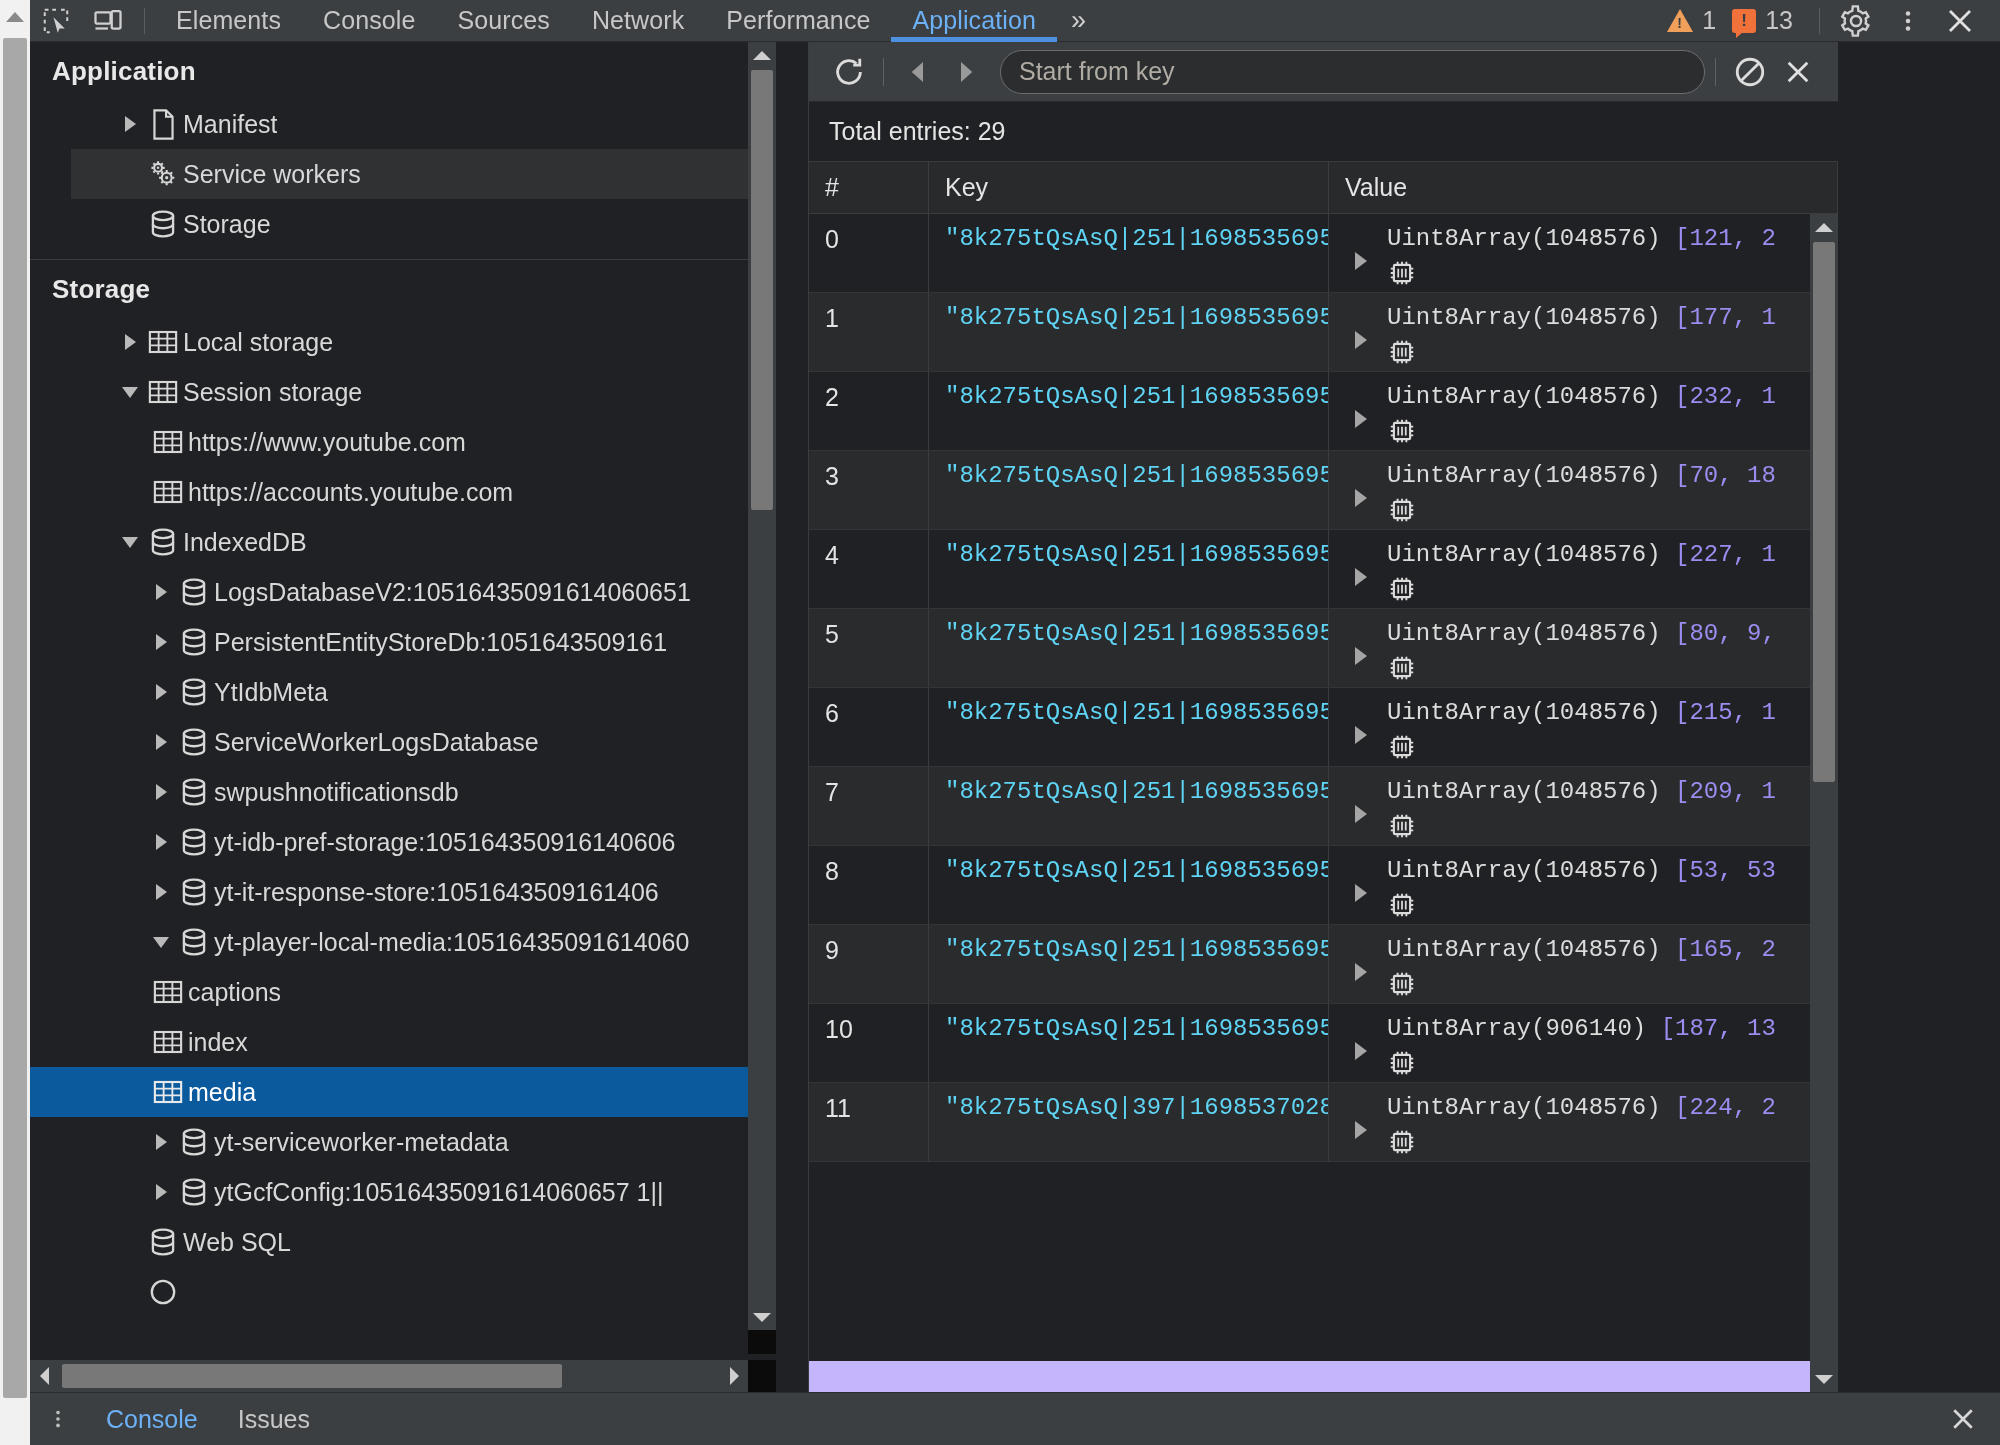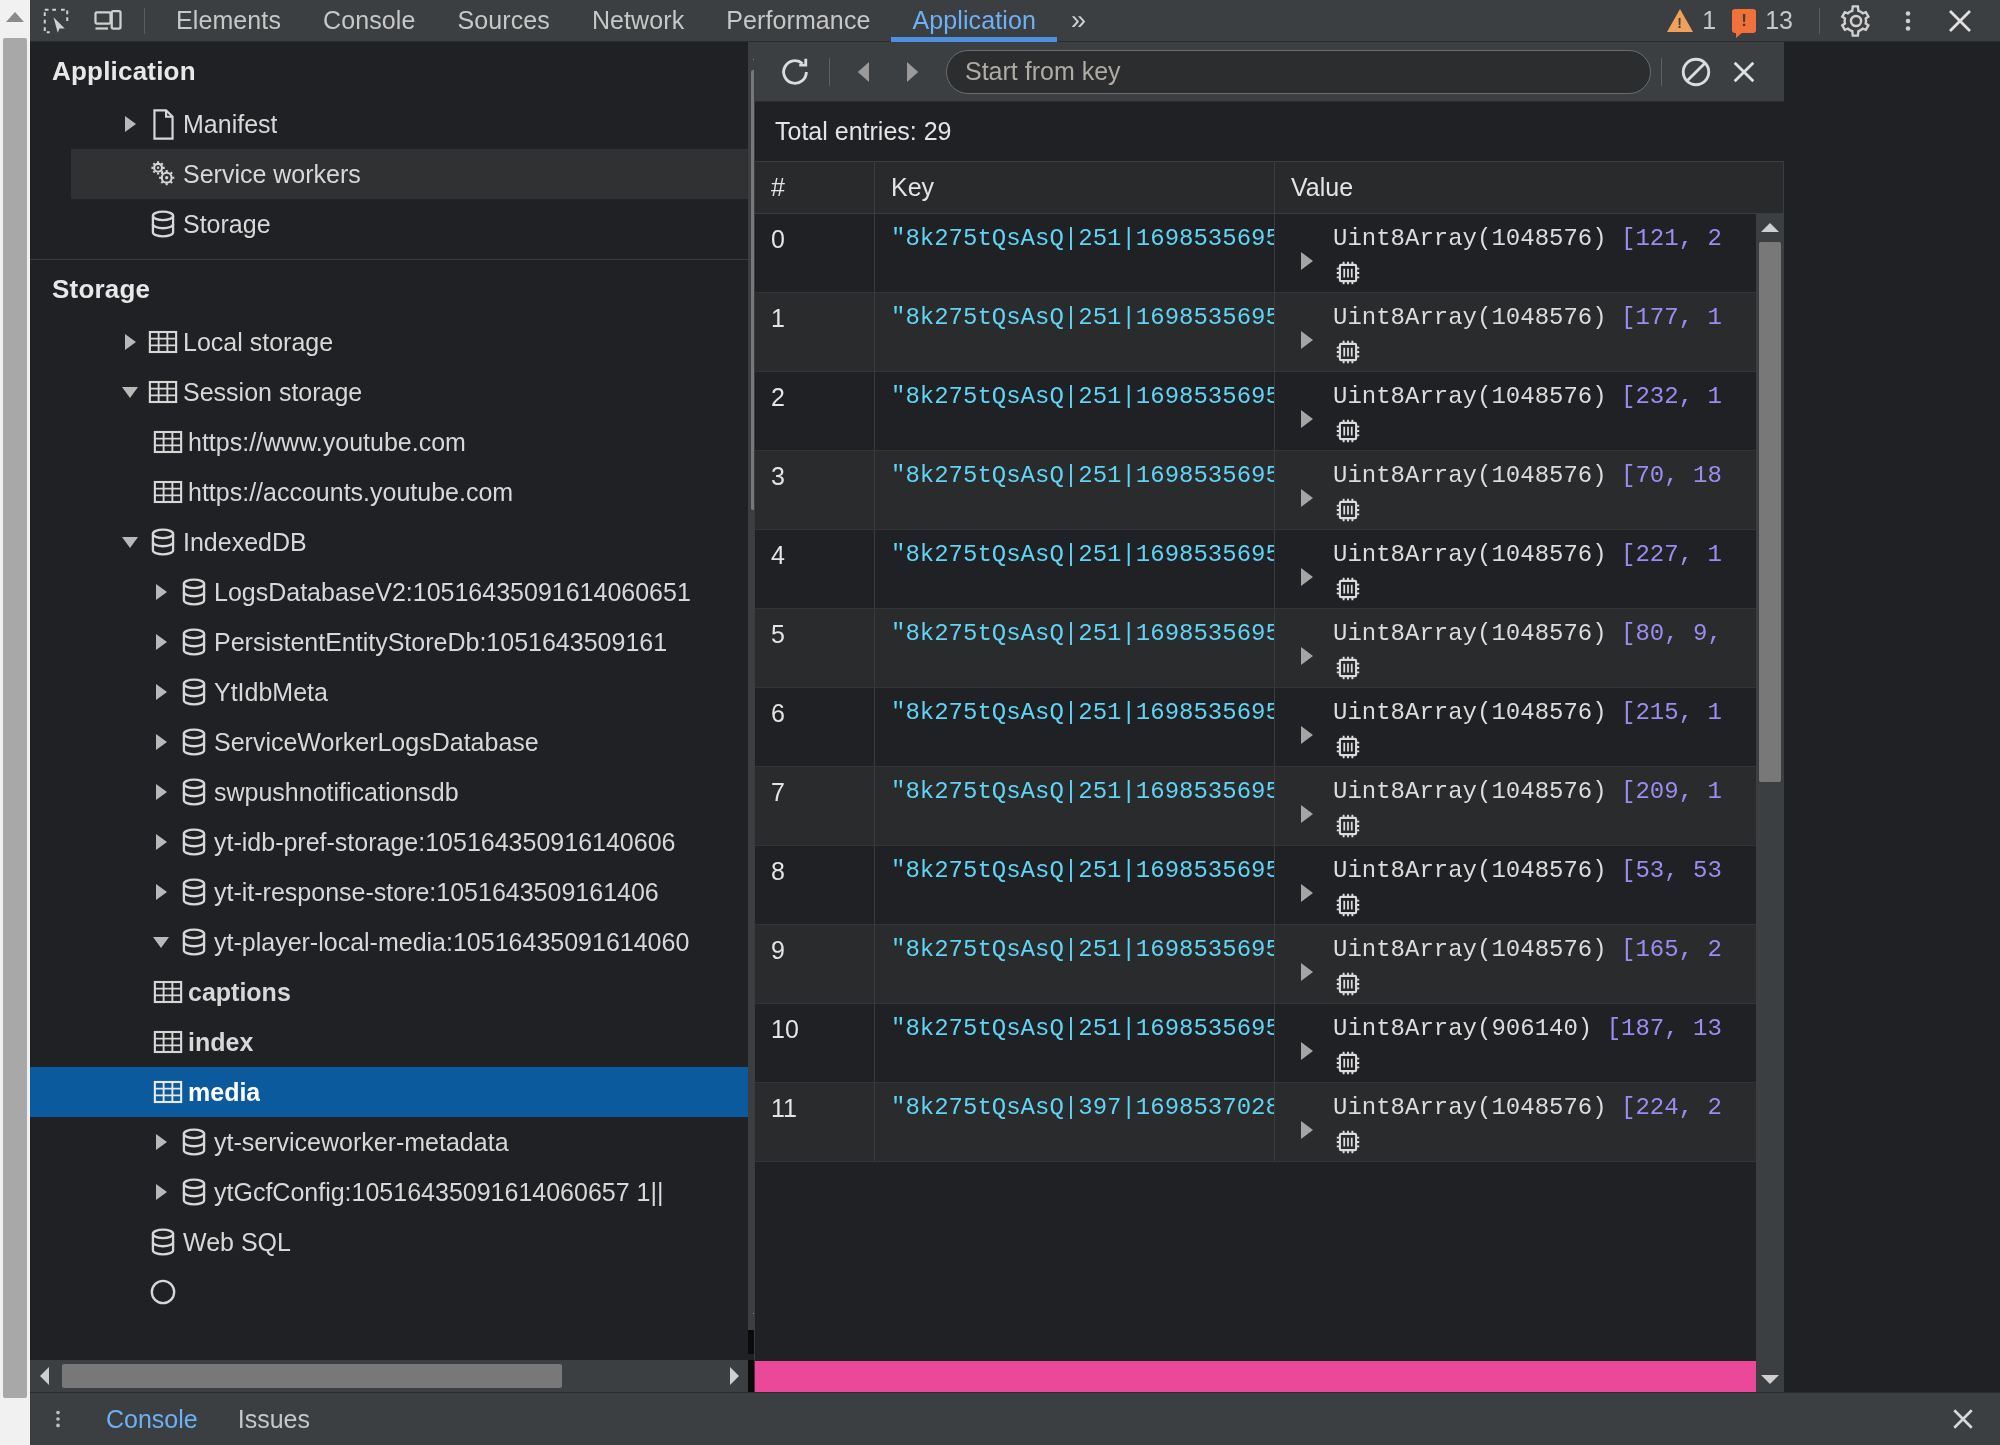--- a/index.html
+++ b/index.html
@@ -97,21 +97,21 @@
   }
   .tw .arrow-d {
     width:0;height:0;border-left:8px solid transparent;border-right:8px solid transparent;
     border-top:11px solid #b9b9b9;
   }
   .ic { width:40px; flex:none; display:flex; align-items:center; justify-content:center; }
   .lbl { overflow:hidden; text-overflow:clip; }
 
   .indent1 { padding-left:46px;margin-left:41px; }
   .indent2 { padding-left:118px; }
-  .indent3 { padding-left:118px;font-weight:bold; }
+  .indent3 { padding-left:118px; }
 
   
   .sb-vscroll {
     position:absolute; left:748px; top:42px; width:28px; height:1312px; background:#3c3f41;
   }
   .sb-vscroll .sv-up, .sb-vscroll .sv-dn {
     position:absolute; left:0; width:28px; height:26px; display:flex;
     align-items:center; justify-content:center;
   }
   .sb-vscroll .sv-up { top:0; }
@@ -139,22 +139,22 @@
   .sh-l .t { width:0;height:0;border-top:9px solid transparent;border-bottom:9px solid transparent;border-right:9px solid #cfcfcf; }
   .sh-r .t { width:0;height:0;border-top:9px solid transparent;border-bottom:9px solid transparent;border-left:9px solid #cfcfcf; }
   .sb-hscroll .sh-thumb {
     position:absolute; top:4px; left:32px; width:500px; height:24px;
     background:#787878; border-radius:2px;
   }
   .sb-hscroll .sh-corner { position:absolute; right:0; top:0; width:28px; height:32px; background:#0b0b0b; }
 
   
   .main {
-    position:absolute; left:754px; top:42px; width:1030px; height:1350px;
-    background:#ec4899; border-left:1px solid #3a3d40;
+    position:absolute; left:808px; top:42px; width:1030px; height:1350px;
+    background:#c4b5fd; border-left:1px solid #3a3d40;
   }
   .idb-toolbar {
     height:60px; background:#3c3f41; display:flex; align-items:center; padding:0 16px;
     border-bottom:1px solid #2b2b2b;
   }
   .idb-btn {
     width:48px; height:48px; display:flex; align-items:center; justify-content:center;
     cursor:pointer;
   }
   .vsep { width:1px; height:28px; background:#5e6164; margin:0 10px; }

